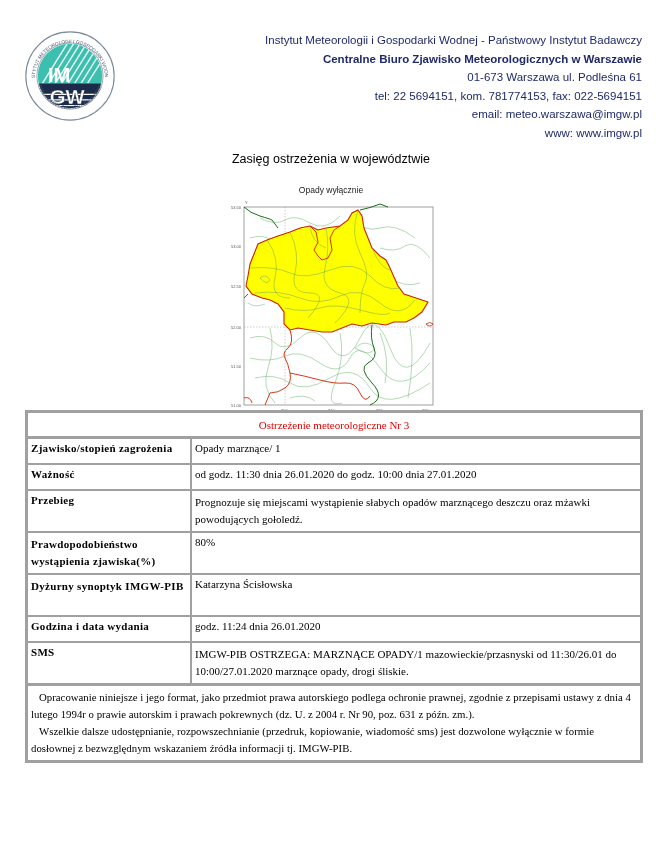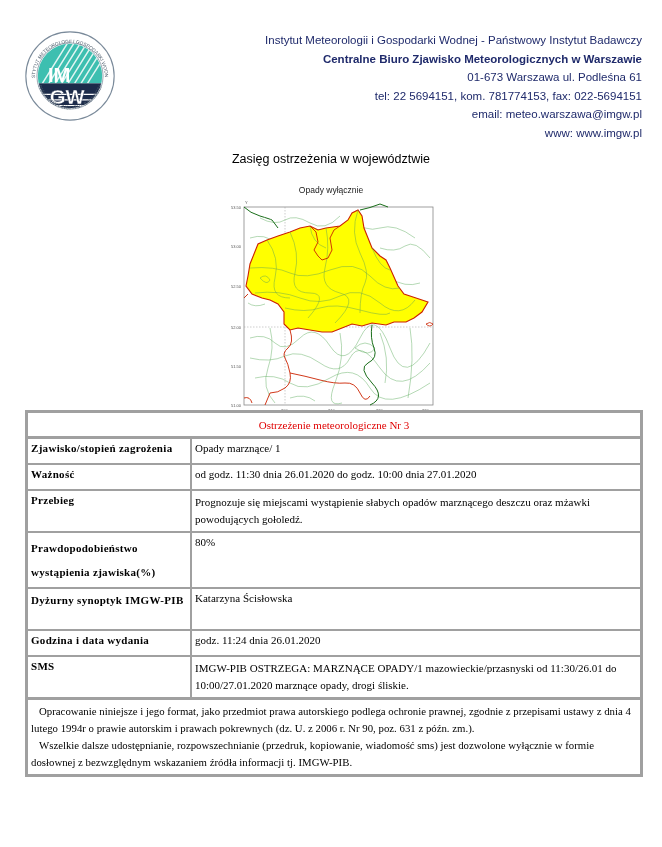--- a/index.html
+++ b/index.html
@@ -147,35 +147,35 @@
   </tr>
   <tr style="height:26px">
     <td class="lbl">Ważność</td>
     <td class="val">od godz. 11:30 dnia 26.01.2020 do godz. 10:00 dnia 27.01.2020</td>
   </tr>
   <tr style="height:42px">
     <td class="lbl">Przebieg</td>
     <td class="val" style="line-height:17px">Prognozuje się miejscami wystąpienie słabych opadów marznącego deszczu oraz mżawki powodujących gołoledź.</td>
   </tr>
   <tr style="height:42px">
-    <td class="lbl" style="line-height:24px">Prawdopodobieństwo wystąpienia zjawiska(%)</td>
+    <td class="lbl" style="line-height:17px">Prawdopodobieństwo wystąpienia zjawiska(%)</td>
     <td class="val">80%</td>
   </tr>
   <tr style="height:42px">
     <td class="lbl" style="line-height:17px">Dyżurny synoptyk IMGW-PIB</td>
     <td class="val">Katarzyna Ścisłowska</td>
   </tr>
   <tr style="height:26px">
     <td class="lbl">Godzina i data wydania</td>
     <td class="val">godz. 11:24 dnia 26.01.2020</td>
   </tr>
   <tr style="height:40px">
     <td class="lbl">SMS</td>
     <td class="val" style="line-height:17px">IMGW-PIB OSTRZEGA: MARZNĄCE OPADY/1 mazowieckie/przasnyski od 11:30/26.01 do 10:00/27.01.2020 marznące opady, drogi śliskie.</td>
   </tr>
   <tr>
     <td class="note" colspan="2" style="border-top:2px solid #a0a0a0">
-      <div class="ind" style="text-indent:8px;padding-left:0">Opracowanie niniejsze i jego format, jako przedmiot prawa autorskiego podlega ochronie prawnej, zgodnie z przepisami ustawy z dnia 4 lutego 1994r o prawie autorskim i prawach pokrewnych (dz. U. z 2006 r. Nr 90, poz. 631 z późn. zm.).</div>
+      <div class="ind" style="text-indent:8px;padding-left:0">Opracowanie niniejsze i jego format, jako przedmiot prawa autorskiego podlega ochronie prawnej, zgodnie z przepisami ustawy z dnia 4 lutego 1994r o prawie autorskim i prawach pokrewnych (dz. U. z 2004 r. Nr 90, poz. 631 z późn. zm.).</div>
       <div style="text-indent:8px">Wszelkie dalsze udostępnianie, rozpowszechnianie (przedruk, kopiowanie, wiadomość sms) jest dozwolone wyłącznie w formie dosłownej z bezwzględnym wskazaniem źródła informacji tj. IMGW-PIB.</div>
     </td>
   </tr>
 </tbody>
   </table>
 
 </body></html>

